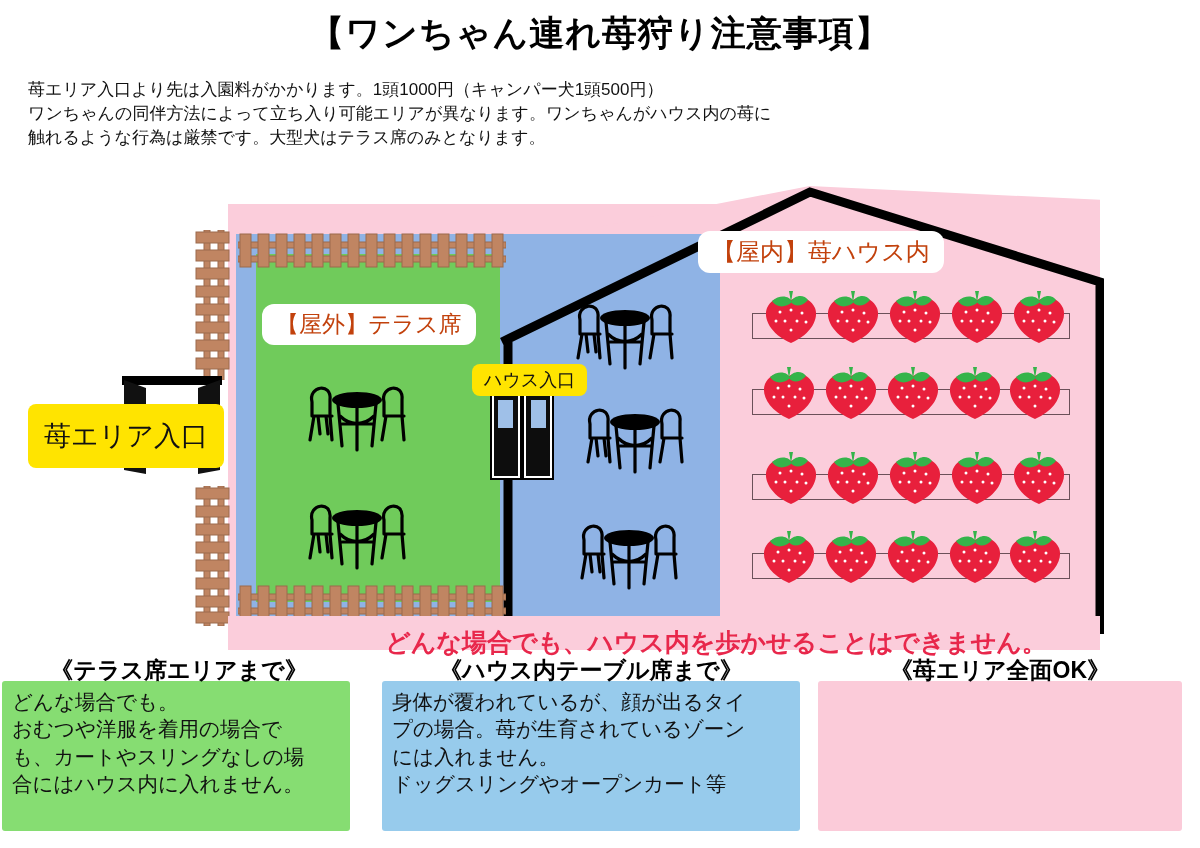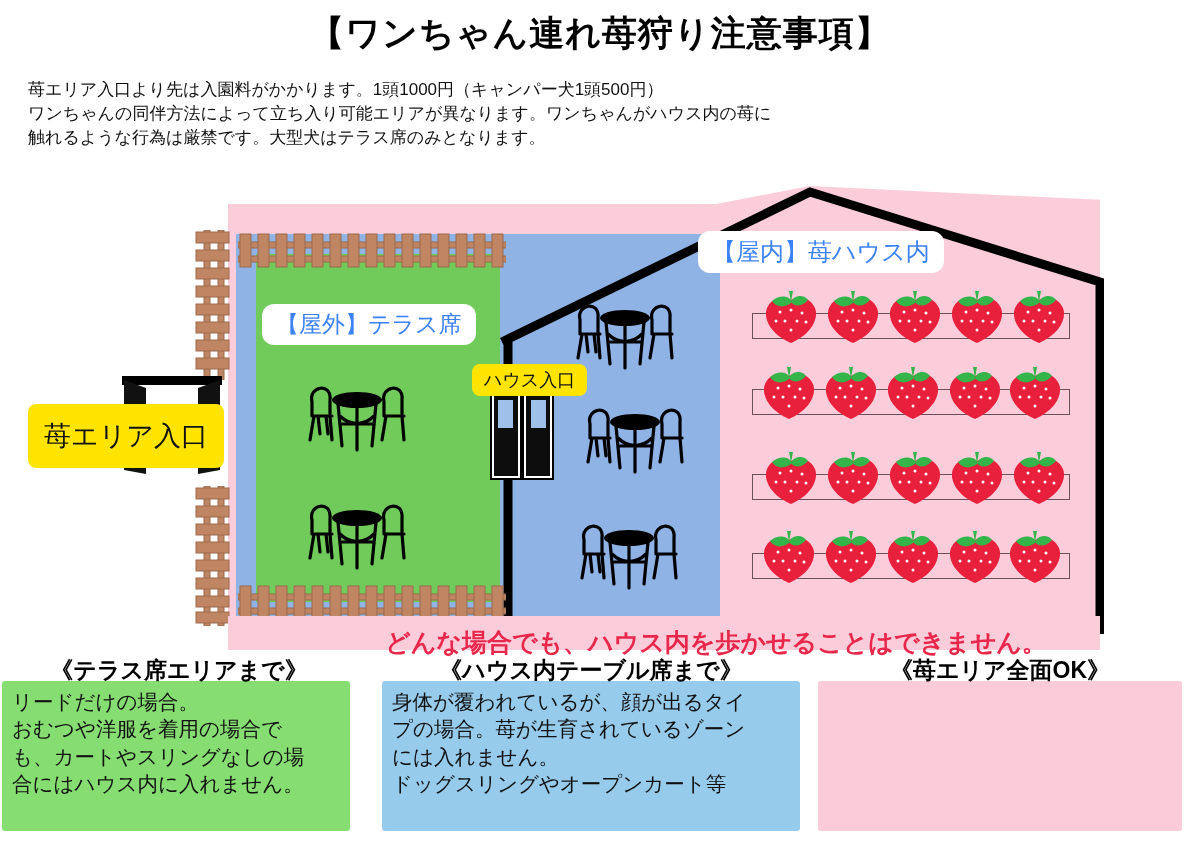--- a/index.html
+++ b/index.html
@@ -52,21 +52,21 @@
     pointer-events:none;
   }
 
   
   .fence-h { position:absolute; height:40px; background:transparent; }
   .fence-v { position:absolute; width:40px; background:transparent; }
 
   
   .area-pill {
     position:absolute; background:#fff; border-radius:12px;
-    padding:5px 14px; font-size:23px; white-space:nowrap; color:#3b82f6;
+    padding:5px 14px; font-size:23px; white-space:nowrap; color:#c2410c;
   }
   #label-outdoor { left:262px; top:118px; }
   #label-indoor  { left:698px; top:45px; font-size:24px; }
 
   
   .yellow-pill {
     position:absolute; background:#FFE400; border-radius:8px;
     padding:4px 12px; white-space:nowrap; color:#111; font-weight:500;
   }
   #label-entrance { left:28px; top:218px; font-size:27px; padding:14px 16px; }
@@ -654,21 +654,21 @@
   <div id="warn-strip"></div>
   <div id="warn-text">どんな場合でも、ハウス内を歩かせることはできません。</div>
 </div>
 
 <div id="legend">
 
   <div class="legend-col" id="legend-col-1">
     <div class="legend-box"></div>
     <div class="legend-head">《テラス席エリアまで》</div>
     <div class="legend-body">
-      <div>リードだけの場合。</div>
+      <div>どんな場合でも。</div>
       <div>おむつや洋服を着用の場合で</div>
       <div>も、カートやスリングなしの場</div>
       <div>合にはハウス内に入れません。</div>
     </div>
   </div>
 
   <div class="legend-col" id="legend-col-2">
     <div class="legend-box"></div>
     <div class="legend-head">《ハウス内テーブル席まで》</div>
     <div class="legend-body">

